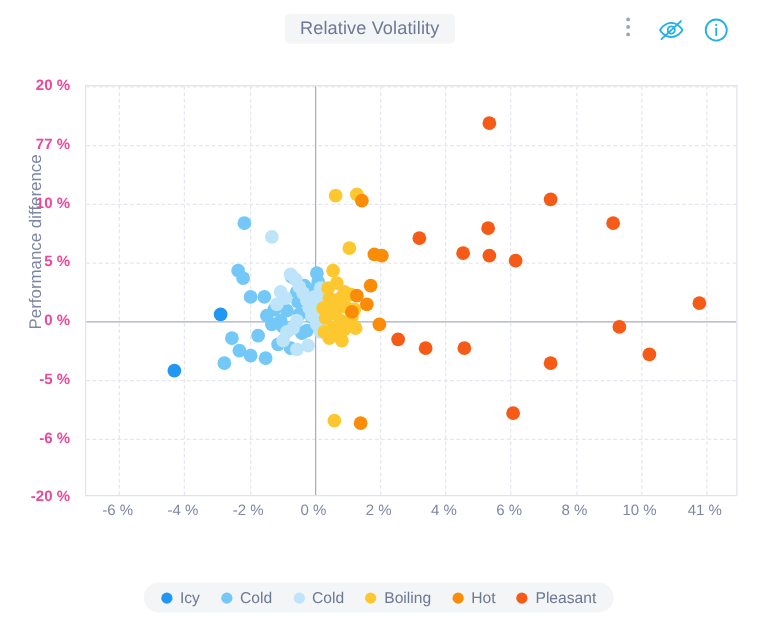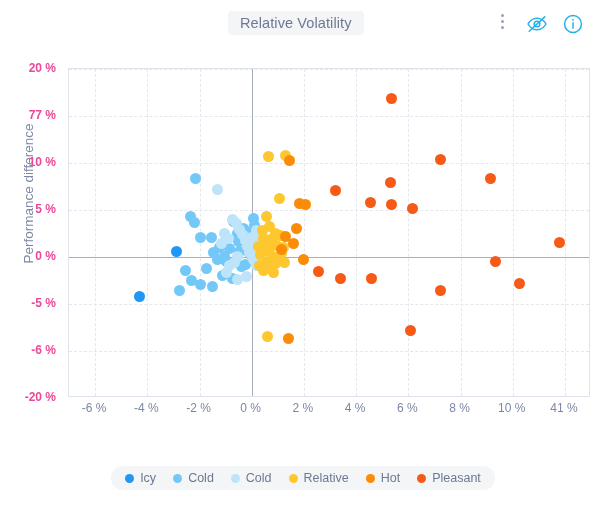--- a/index.html
+++ b/index.html
@@ -370,21 +370,21 @@
       <div class="leg-item">
         <span class="leg-dot" style="background: rgb(115, 200, 247);"></span>
         <span>Cold</span>
       </div>
       <div class="leg-item">
         <span class="leg-dot" style="background: rgb(189, 228, 248);"></span>
         <span>Cold</span>
       </div>
       <div class="leg-item">
         <span class="leg-dot" style="background: rgb(253, 200, 47);"></span>
-        <span>Relative</span>
+        <span>Boiling</span>
       </div>
       <div class="leg-item">
         <span class="leg-dot" style="background: rgb(251, 140, 8);"></span>
         <span>Hot</span>
       </div>
       <div class="leg-item">
         <span class="leg-dot" style="background: rgb(245, 91, 22);"></span>
         <span>Pleasant</span>
       </div>
     </div>

